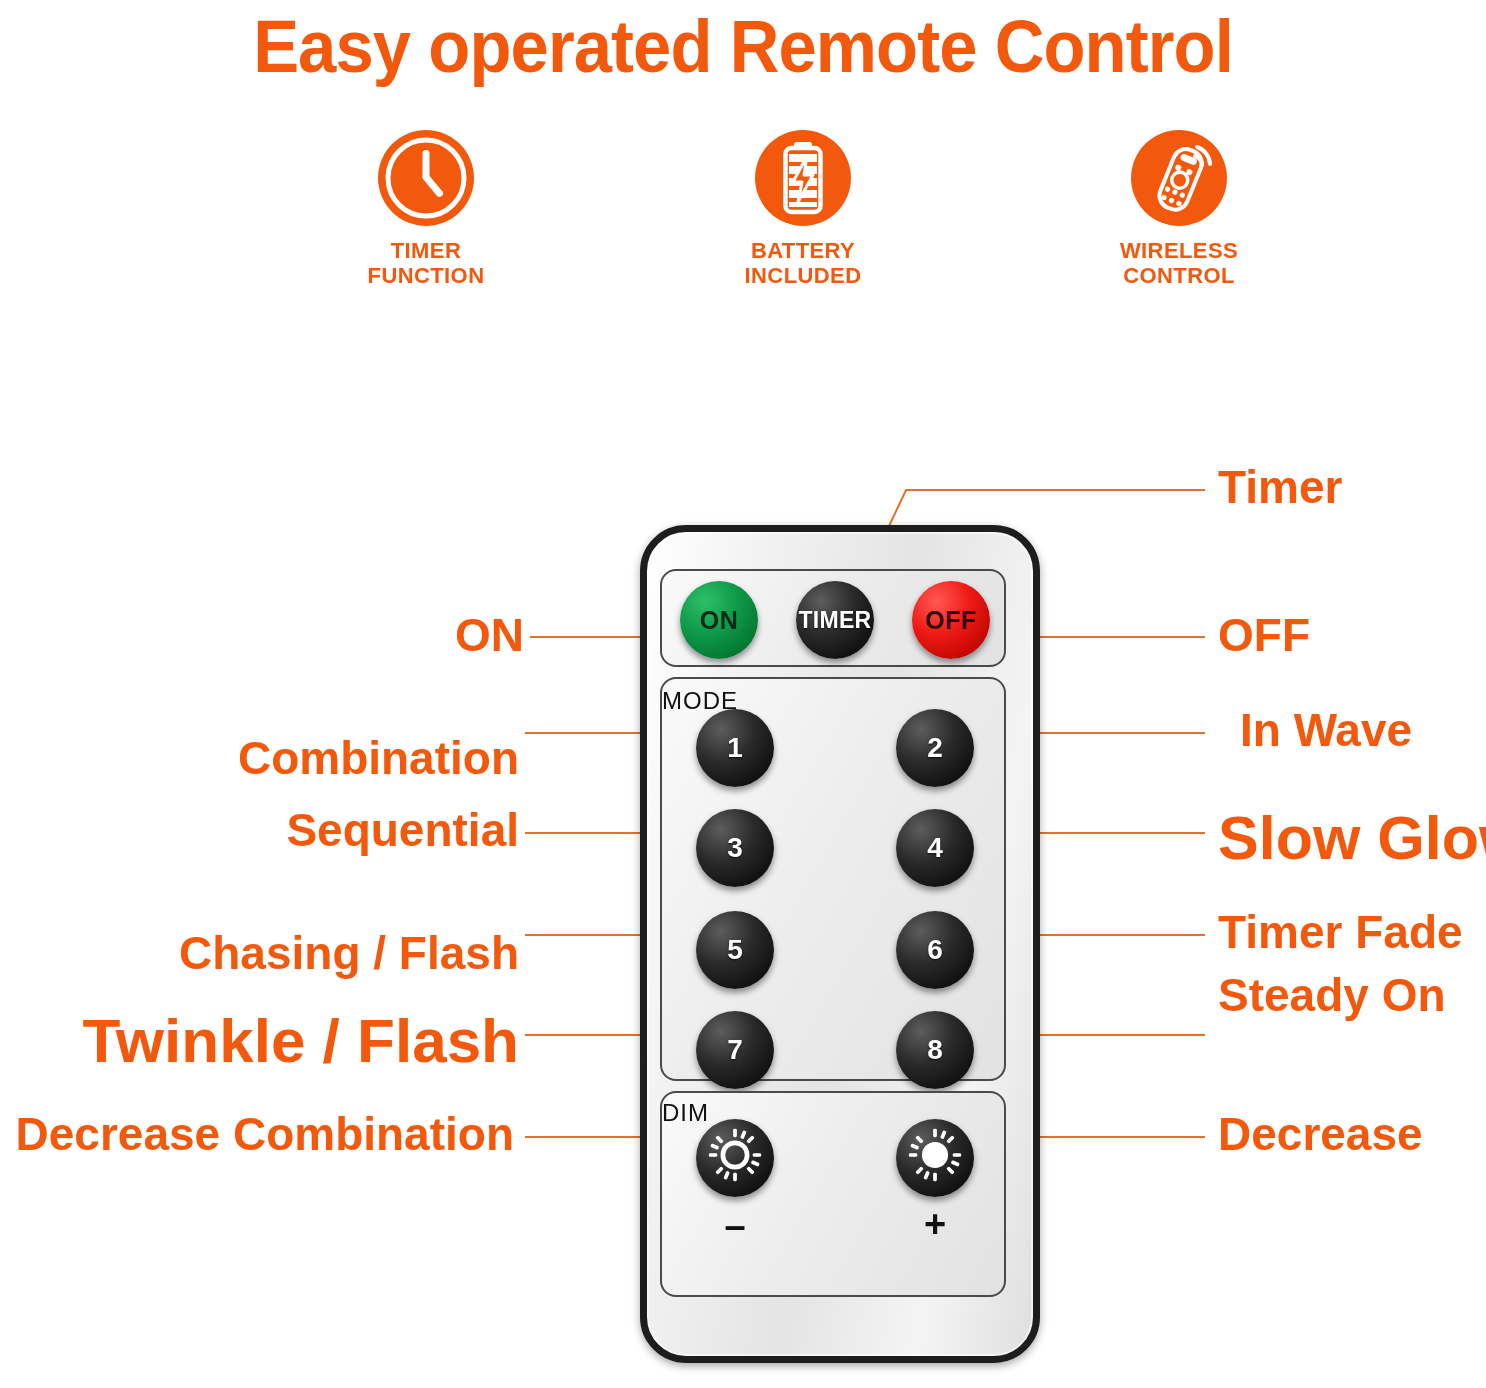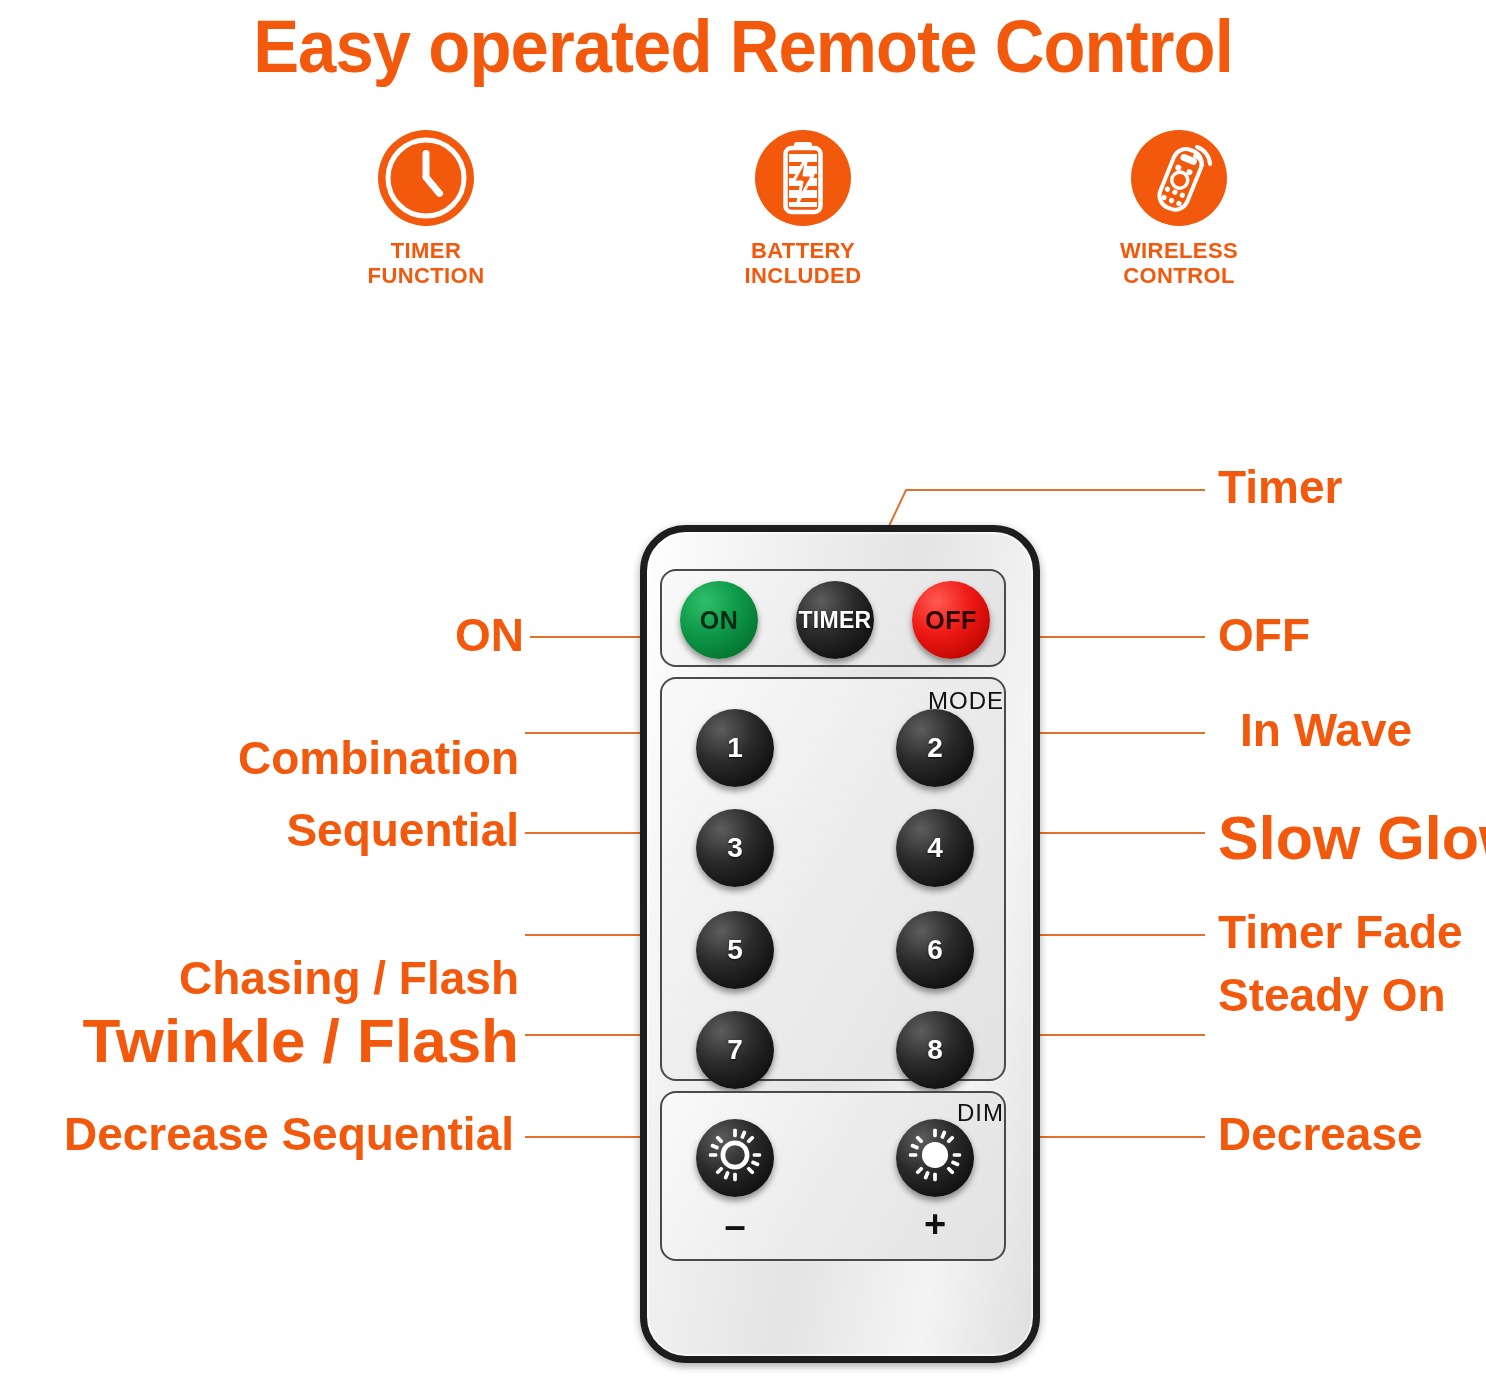--- a/index.html
+++ b/index.html
@@ -51,24 +51,24 @@
     box-shadow:0 3px 9px rgba(0,0,0,.35), inset 0 0 0 2px rgba(255,255,255,.55);
   }
   .panel {
     position:absolute;
     border:2px solid #4a4a4a;
     border-radius:16px;
     background:linear-gradient(120deg,#fafafa 0%,#ededed 45%,#e2e2e2 100%);
   }
   #panel-power { left:20px;  top:44px;  width:346px; height:98px; }
   #panel-mode  { left:20px;  top:152px; width:346px; height:404px; }
-  #panel-dim   { left:20px;  top:566px; width:346px; height:170px;text-decoration:underline; }
+  #panel-dim   { left:20px;  top:566px; width:346px; height:206px;text-decoration:underline; }
 
   .panel-title {
-    position:absolute; left:0; width:100%; text-align:right;
+    position:absolute; left:0; width:100%; text-align:left;
     font-size:24px; color:#111; letter-spacing:1px;
   }
   #mode-title { top:8px; }
   #dim-title  { top:6px; }
 
   .btn {
     position:absolute;
     border-radius:50%;
     display:flex; align-items:center; justify-content:center;
     font-size:28px;
@@ -288,23 +288,23 @@
     </div>
 
     <div class="dimsign" style="left:28px; top:112px;">–</div>
     <div class="dimsign" style="left:228px; top:110px;">+</div>
   </div>
 </div>
 
 <div class="callout left" style="right:962px; top:608px; font-size:46px;">ON</div>
 <div class="callout left" style="right:967px; top:703px; font-size:46px;margin-top:28px;">Combination</div>
 <div class="callout left" style="right:967px; top:803px; font-size:46px;">Sequential</div>
-<div class="callout left" style="right:967px; top:951px; font-size:46px;">Chasing / Flash</div>
+<div class="callout left" style="right:967px; top:926px; font-size:46px;">Chasing / Flash</div>
 <div class="callout left" style="right:967px; top:1005px; font-size:62px;">Twinkle / Flash</div>
-<div class="callout left" style="right:972px; top:1107px; font-size:46px;">Decrease Sequential</div>
+<div class="callout left" style="right:972px; top:1107px; font-size:46px;">Decrease Combination</div>
 
 <div class="callout right" style="left:1218px; top:460px; font-size:46px;">Timer</div>
 <div class="callout right" style="left:1218px; top:608px; font-size:46px;">OFF</div>
 <div class="callout right" style="left:1240px; top:703px; font-size:46px;">In Wave</div>
 <div class="callout right" style="left:1218px; top:803px; font-size:61px;">Slow Glow</div>
 <div class="callout right" style="left:1218px; top:905px; font-size:46px;">Timer Fade</div>
 <div class="callout right" style="left:1218px; top:968px; font-size:46px;">Steady On</div>
 <div class="callout right" style="left:1218px; top:1107px; font-size:46px;">Decrease</div>
 
 </body></html>

